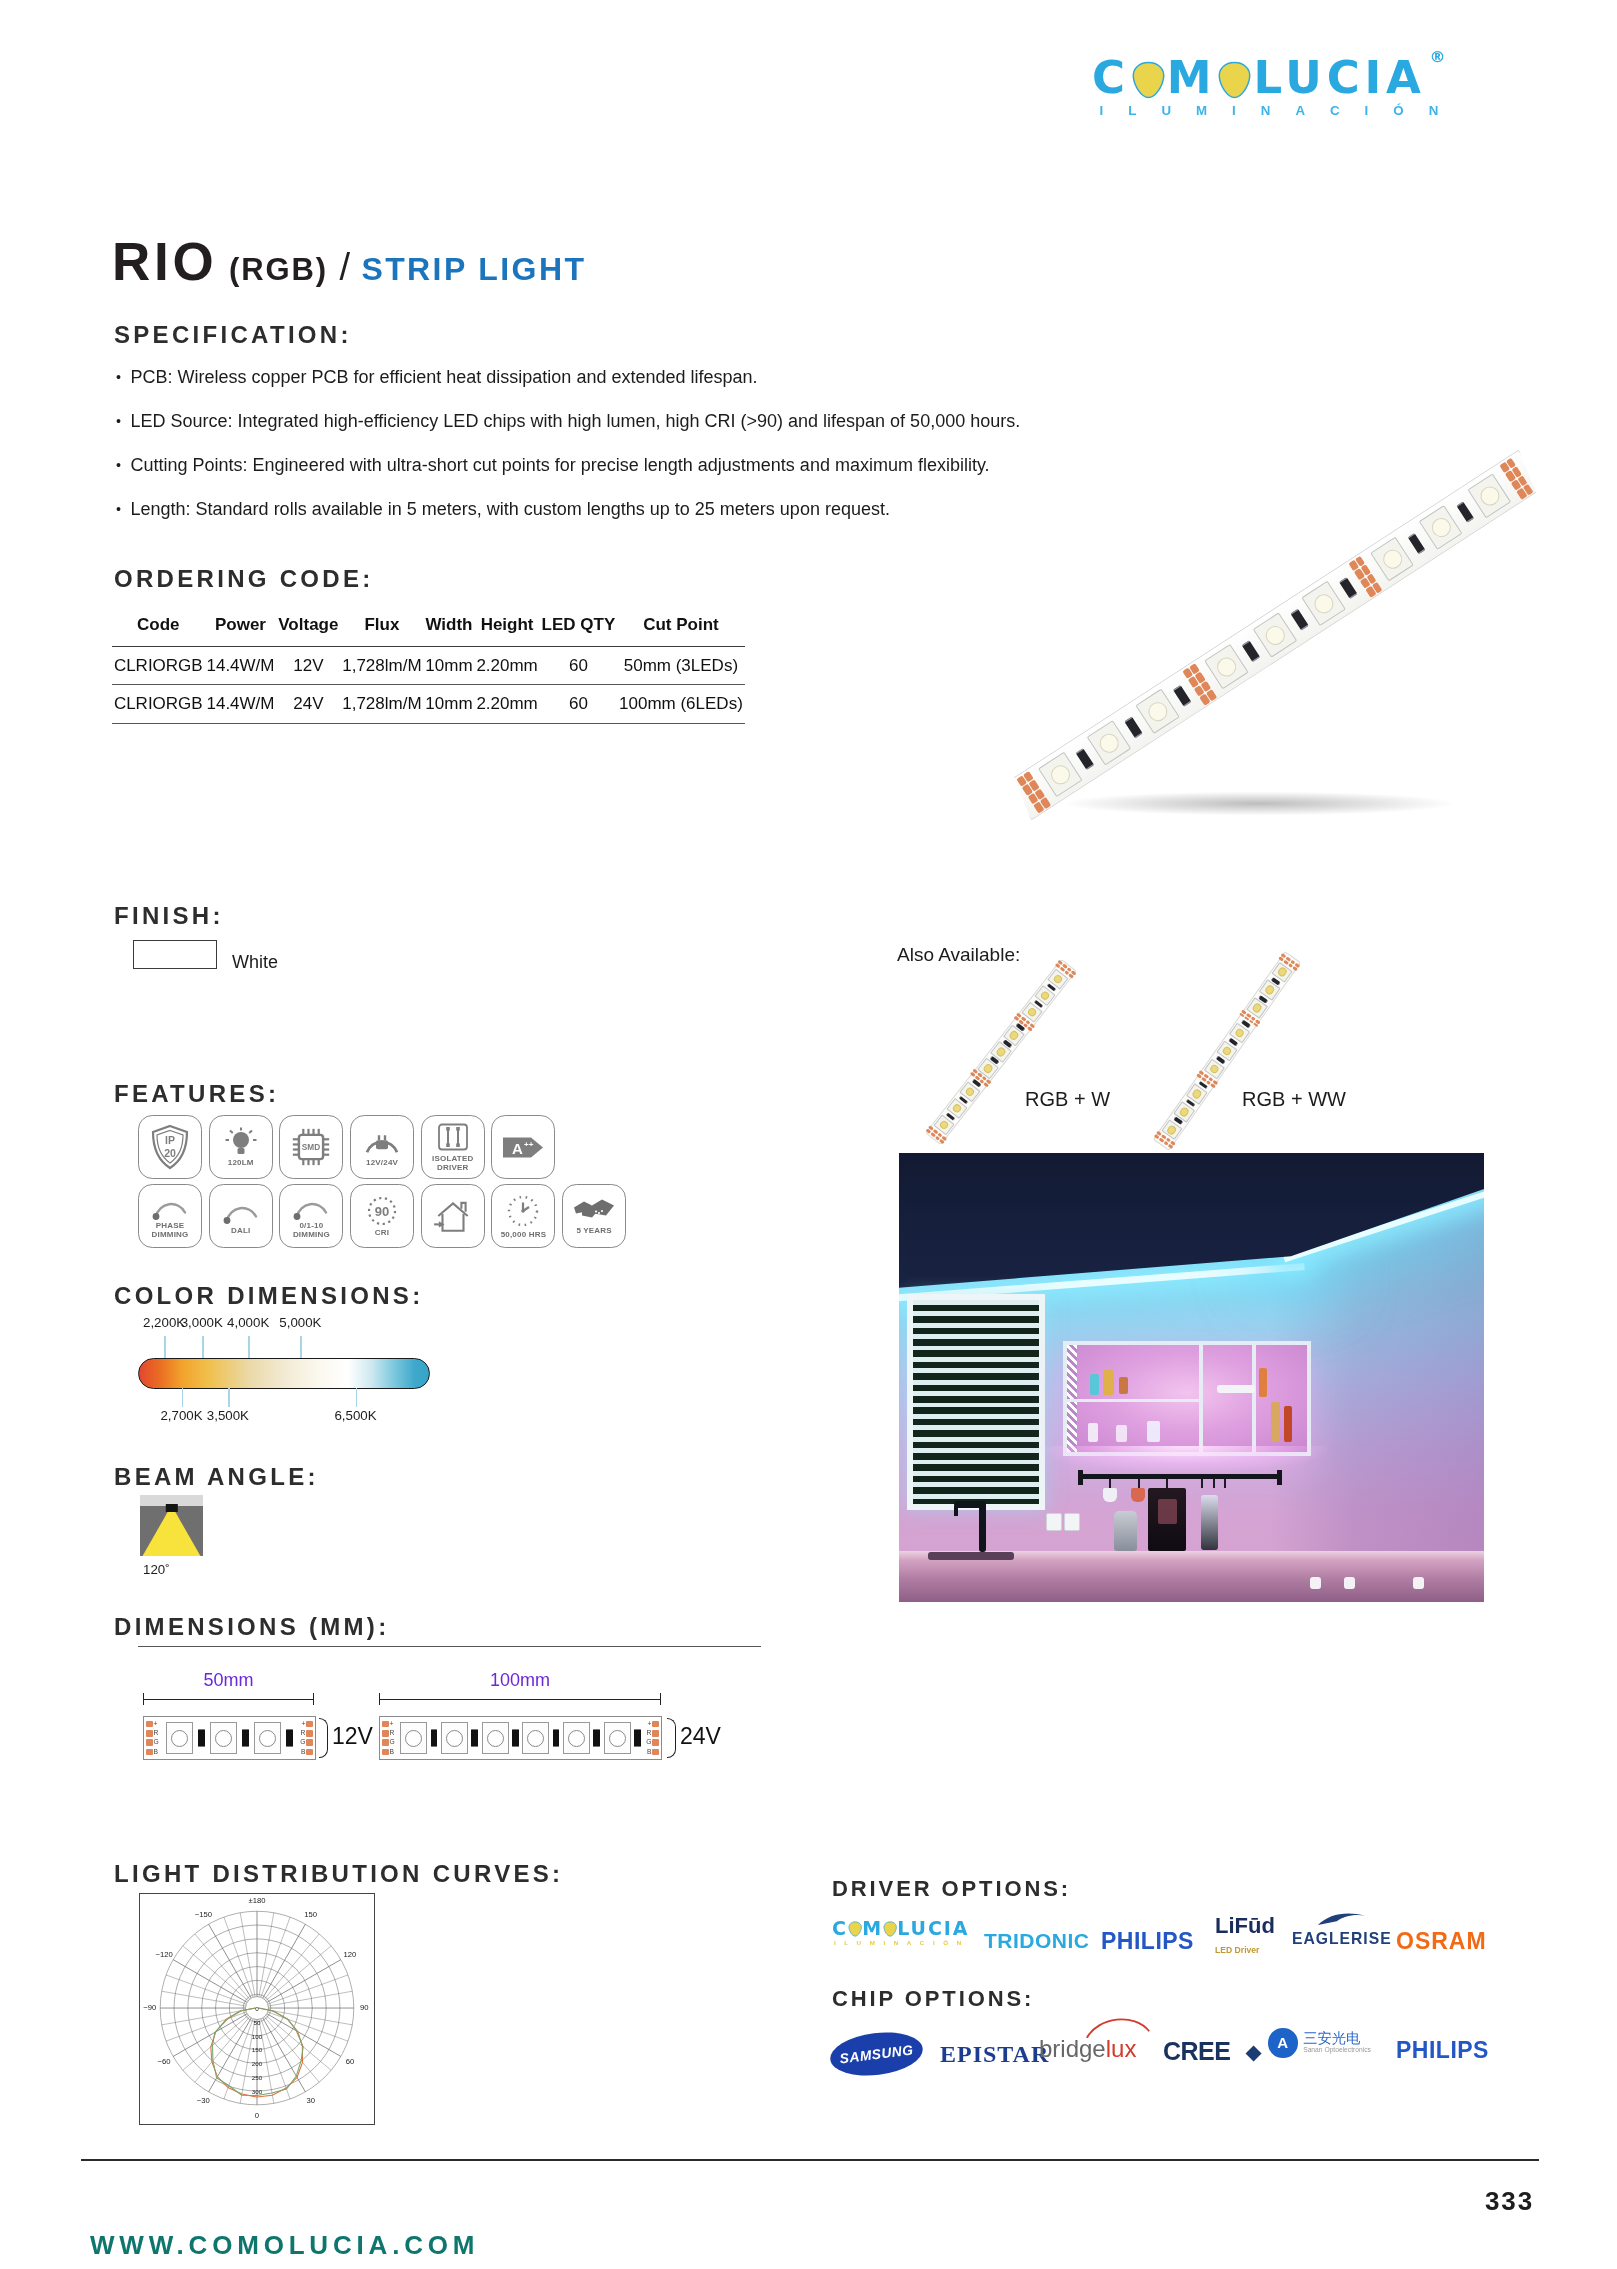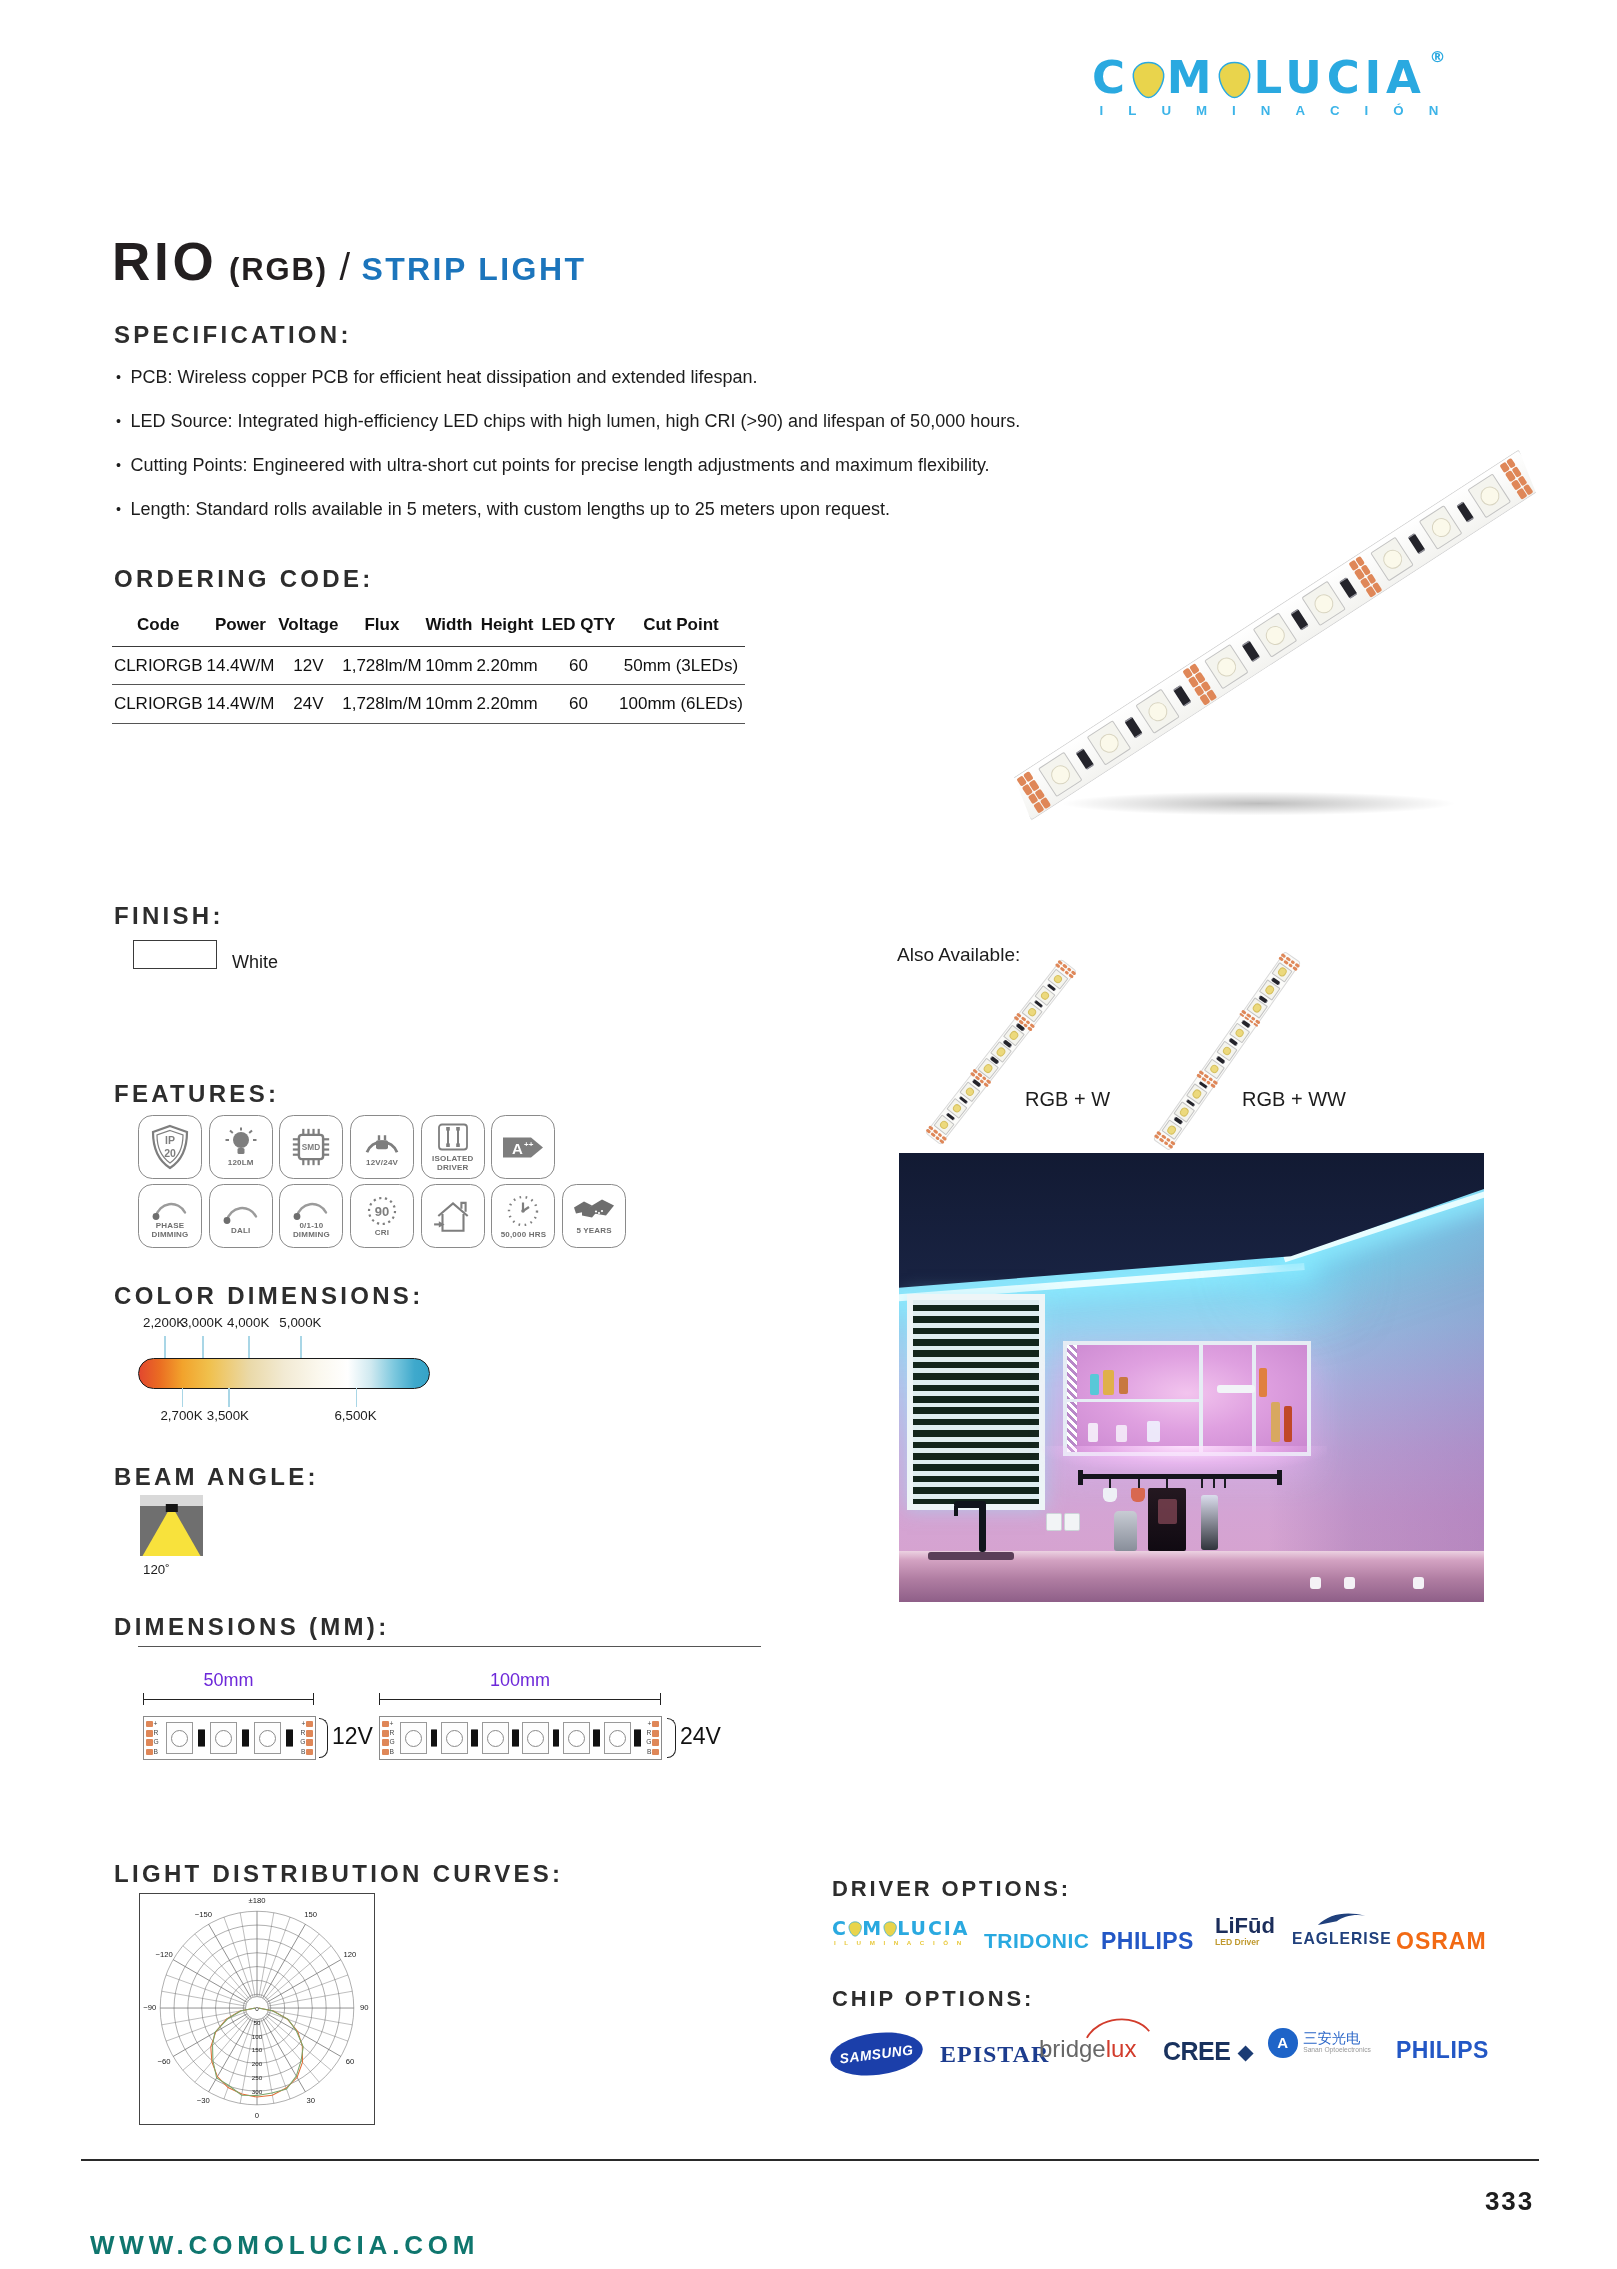--- a/index.html
+++ b/index.html
@@ -93,31 +93,31 @@
   
   .opt-h{position:absolute;font-size:22px;letter-spacing:2.9px;font-weight:700;color:#2d2d2d;white-space:nowrap;}
   .mini-logo{position:absolute;width:152px;}
   .mini-main{display:flex;align-items:flex-end;font-family:"DejaVu Sans",sans-serif;font-weight:bold;font-size:19px;color:#2aa9e0;letter-spacing:1.9px;line-height:18px;}
   .mini-main .pick{width:14.3px;height:16px;margin:0 0 0 0;}
   .mini-sub{margin-top:1.9px;padding-left:1.9px;font-size:6.2px;letter-spacing:8.6px;color:#e8c93c;font-weight:bold;white-space:nowrap;}
   .lg-tridonic{position:absolute;font-size:21px;font-weight:800;color:#29a9e0;letter-spacing:0.5px;}
   .lg-philips{position:absolute;font-size:23px;font-weight:800;color:#2357c5;letter-spacing:0.5px;}
   .lg-lifud{position:absolute;text-align:left;}
   .lg-lifud .nm{font-size:22px;font-weight:800;color:#1b2d5b;line-height:21px;}
-  .lg-lifud .sb{font-size:8.6px;color:#c09a30;font-weight:bold;margin-top:1px;}
+  .lg-lifud .sb{font-size:8.6px;color:#c09a30;font-weight:bold;margin-top:9px;}
   .lg-eagle{position:absolute;text-align:center;}
   .lg-eagle .nm{font-size:15.7px;font-weight:800;color:#20407c;letter-spacing:1px;}
   .lg-osram{position:absolute;font-size:23px;font-weight:800;color:#f26a14;letter-spacing:1px;}
   .lg-samsung{position:absolute;width:93px;height:42px;background:#1b3faa;border-radius:50%;transform:rotate(-7deg);display:flex;align-items:center;justify-content:center;}
   .lg-samsung span{color:#fff;font-style:italic;font-weight:800;font-size:13.8px;letter-spacing:0.5px;}
   .lg-epistar{position:absolute;font-family:"Liberation Serif",serif;font-size:24px;font-weight:bold;color:#1c3c8e;letter-spacing:1px;}
   .lg-blux{position:absolute;width:124px;height:49px;}
   .lg-blux .txt{position:absolute;left:0;top:21px;font-size:24px;color:#676767;white-space:nowrap;}
   .lg-blux .txt b{color:#d23c2c;font-weight:normal;}
-  .lg-cree{position:absolute;display:flex;align-items:center;gap:7px;text-align:right;}
+  .lg-cree{position:absolute;display:flex;align-items:center;gap:15px;text-align:right;}
   .lg-cree .nm{font-size:25px;font-weight:900;color:#19325e;letter-spacing:-0.5px;}
   .lg-cree .dia{font-size:21px;color:#1c3c74;line-height:21px;}
   .lg-sanan{position:absolute;display:flex;align-items:center;gap:5.7px;}
   .sanan-mark{width:29.5px;height:29.5px;border-radius:50%;background:#1e64c8;display:flex;align-items:center;justify-content:center;color:#fff;font-weight:800;font-size:15px;}
   .sanan-cn{font-size:14.3px;color:#2a66c8;line-height:15px;}
   .sanan-en{font-size:6.7px;color:#999;line-height:8.6px;}
   
   .footer-line{position:absolute;left:81px;top:2159px;width:1458px;height:1.9px;background:#2a2a2a;}
   .footer-site{position:absolute;left:90px;top:2186px;font-size:26px;letter-spacing:4.8px;font-weight:600;color:#0f766e;margin-top:44px;}
   .footer-page{position:absolute;right:84px;top:2186px;font-size:26px;letter-spacing:1.9px;font-weight:600;color:#1d1d1d;}

